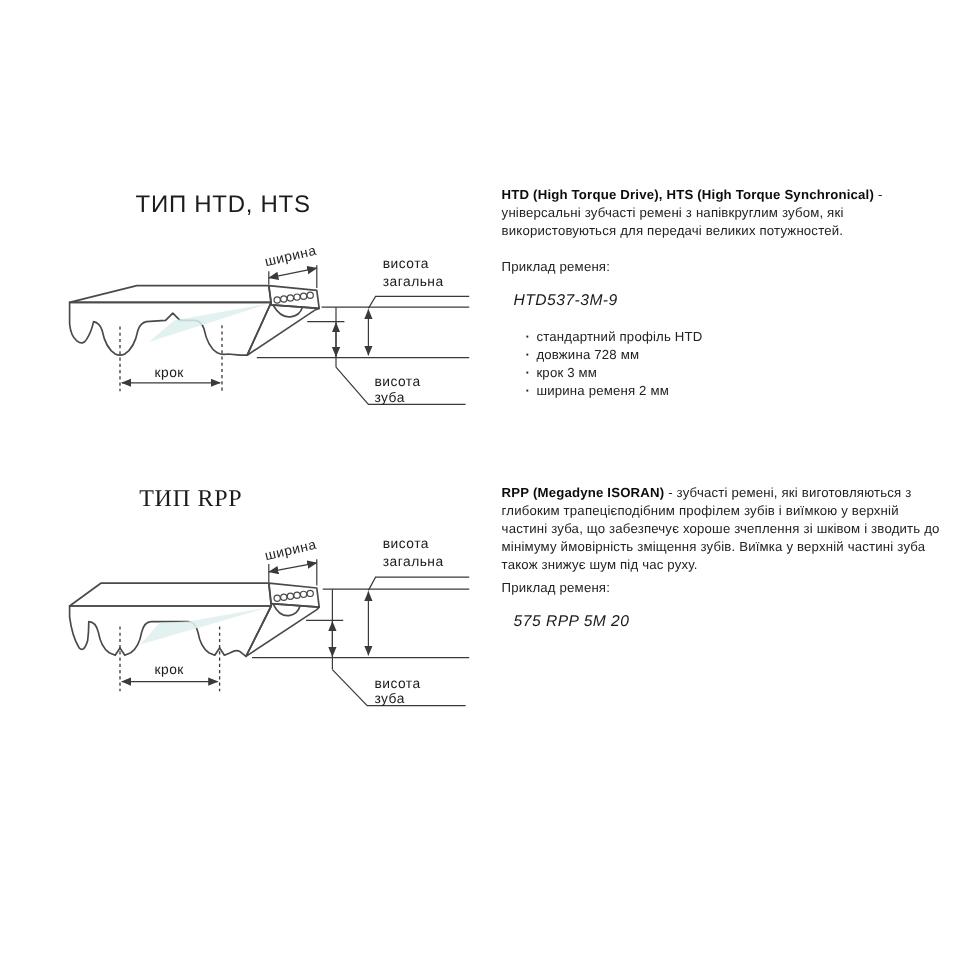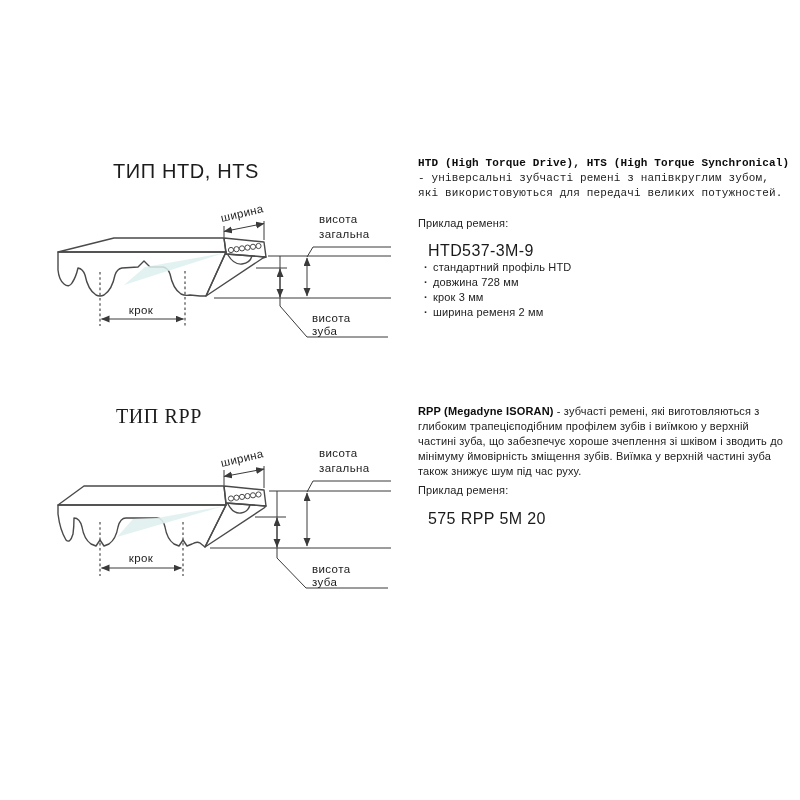--- a/index.html
+++ b/index.html
@@ -2,22 +2,22 @@
 <html><head>
 <meta charset="utf-8">
 <style>
   html,body{margin:0;padding:0;background:#fff;}
   #page{position:relative;width:800px;height:728px;background:#ffffff;overflow:hidden;
         font-family:"Liberation Sans","DejaVu Sans",sans-serif;}
   .title{position:absolute;font-size:20px;letter-spacing:.6px;color:#1c1c1c;white-space:nowrap;}
   .desc{position:absolute;width:372px;font-size:11px;line-height:15px;letter-spacing:.15px;color:#222;}
   .desc b{color:#0c0c0c;}
   .example-label{position:absolute;font-size:11px;letter-spacing:.15px;color:#222;}
-  .model{position:absolute;font-size:16px;letter-spacing:.4px;color:#1a1a1a;text-align:right;}
-  .bullets{position:absolute;list-style:none;margin:4px;padding:0;font-size:11px;letter-spacing:.15px;color:#222;}
+  .model{position:absolute;font-size:13px;font-style:italic;letter-spacing:.4px;color:#1a1a1a;text-align:right;}
+  .bullets{position:absolute;list-style:none;margin:18px;padding:0;font-size:11px;letter-spacing:.15px;color:#222;}
   .bullets li{line-height:15px;padding-left:10px;position:relative;}
   .bullets li::before{content:"\00b7";position:absolute;left:1px;top:0;font-weight:bold;color:#222;}
   svg{position:absolute;overflow:visible;}
   .ol{fill:none;stroke:#4a4a4a;stroke-width:1.4;stroke-linejoin:round;stroke-linecap:round;}
   .dim{fill:none;stroke:#3a3a3a;stroke-width:1;}
   .dash{fill:none;stroke:#3a3a3a;stroke-width:1.1;stroke-dasharray:2.6 2.6;}
   .dl{font-family:"Liberation Sans","DejaVu Sans",sans-serif;font-size:11.5px;letter-spacing:.4px;fill:#1c1c1c;}
 </style>
 </head>
 <body>
@@ -95,21 +95,21 @@
     </g>
 
     <g>
       <line class="dash" x1="100" y1="272" x2="100" y2="326"></line>
       <line class="dash" x1="185" y1="271" x2="185" y2="326"></line>
       <line class="dim" x1="101.5" y1="319" x2="183.5" y2="319" marker-start="url(#a1)" marker-end="url(#a1)"></line>
       <text class="dl" x="141" y="314" text-anchor="middle">крок</text>
     </g>
   </svg>
 
-  <div class="desc" style="left:418px;top:156px;font-family:Liberation Mono, monospace;">
+  <div class="desc" style="left:418px;top:156px;">
     <b>HTD (High Torque Drive), HTS (High Torque Synchronical)</b><span> - універсальні зубчасті ремені  з напівкруглим зубом, які використовуються для передачі великих потужностей.</span>
   </div>
   <div class="example-label" style="left:418px;top:217px;">Приклад ременя:</div>
   <div class="model" style="left:428px;top:242px;">HTD537-3M-9</div>
   <ul class="bullets" style="left:419px;top:256px;">
     <li>стандартний профіль HTD</li>
     <li>довжина 728 мм</li>
     <li>крок 3 мм</li>
     <li>ширина ременя 2 мм</li>
   </ul>

